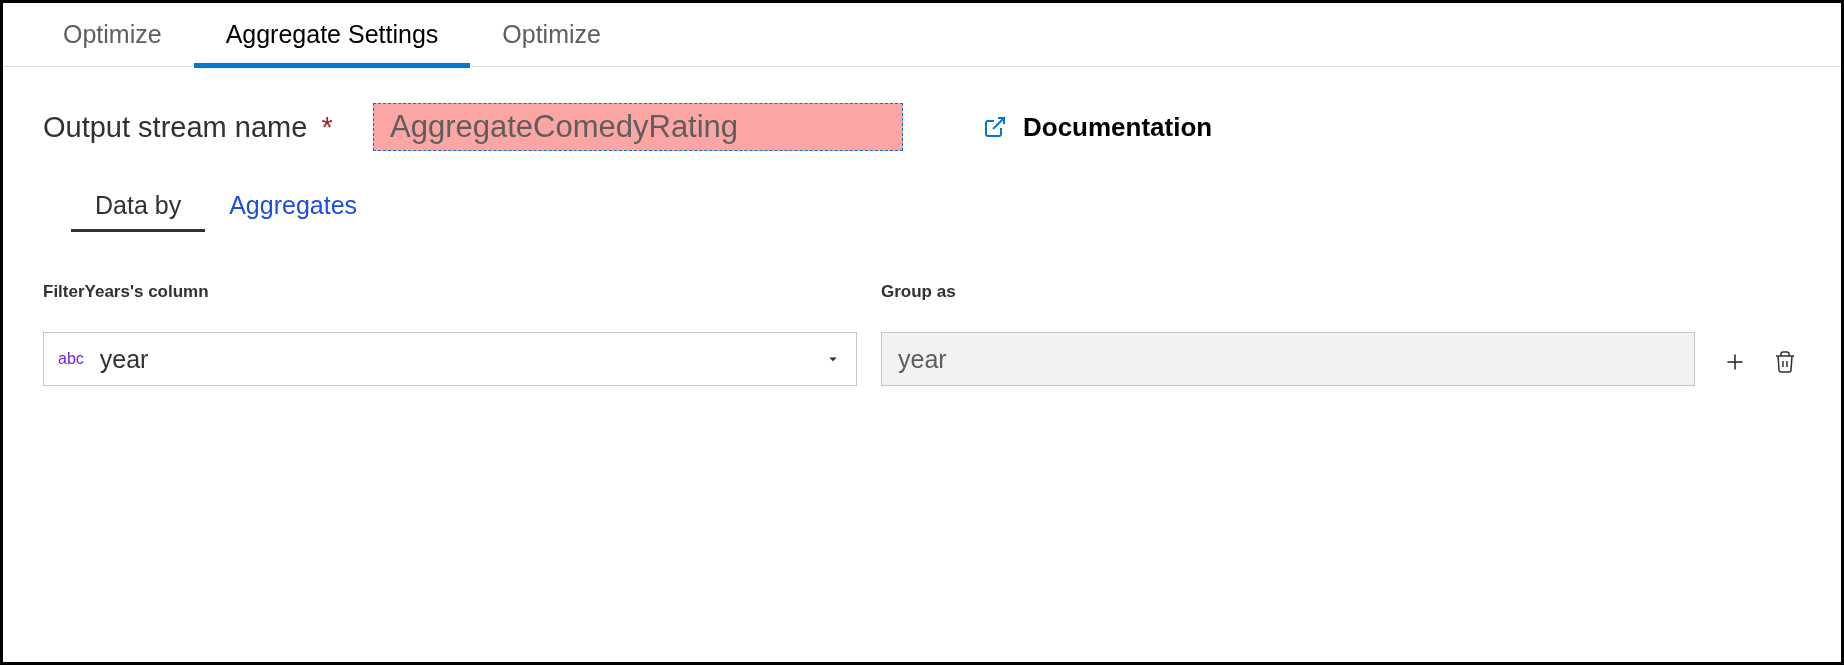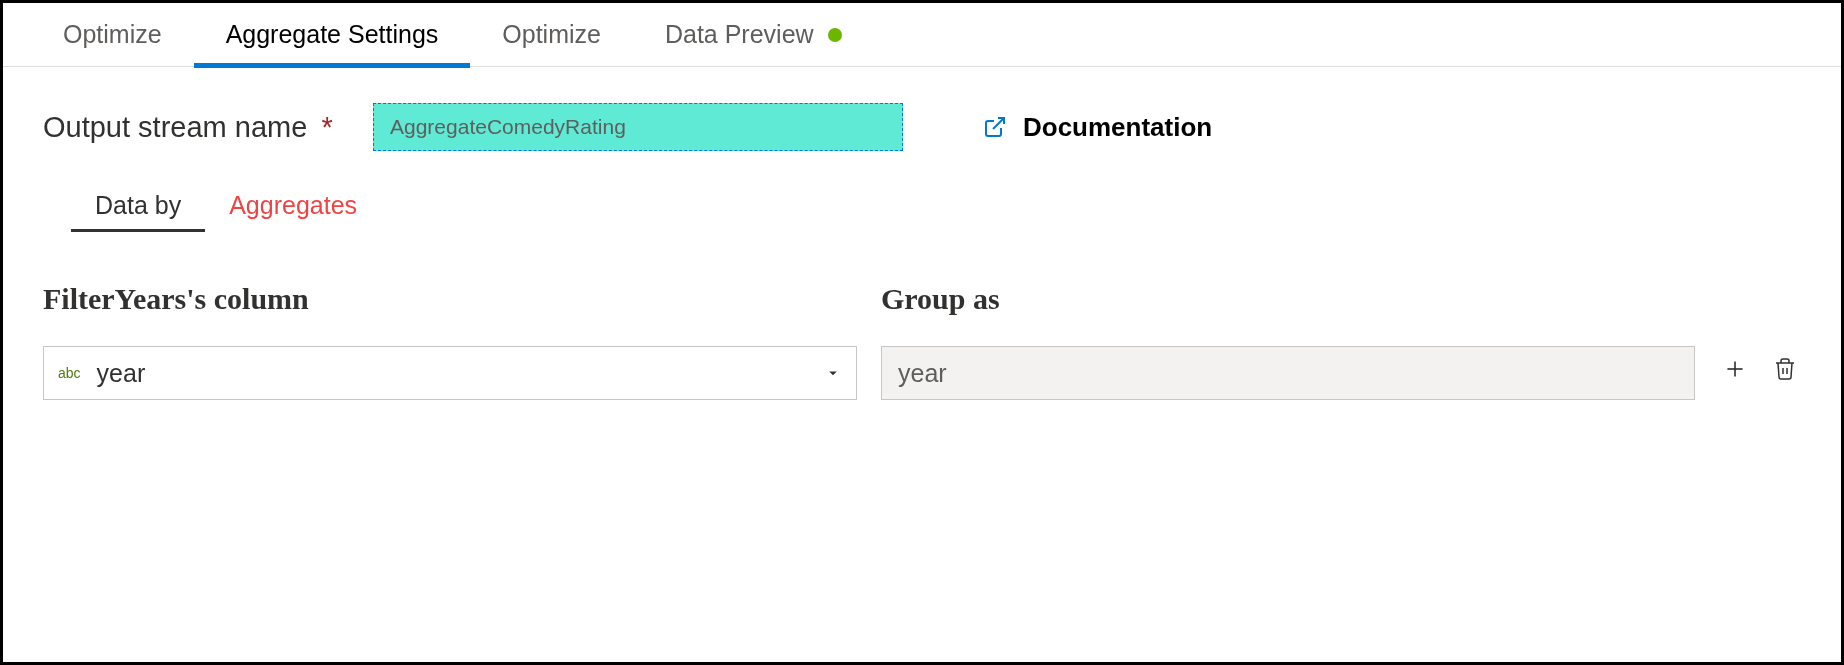--- a/index.html
+++ b/index.html
@@ -63,23 +63,23 @@
   }
   .req {
     color: #a4262c;
     margin-left: 6px;
   }
   .input-dashed {
     width: 530px;
     height: 48px;
     border: 1.5px dashed #0078d4;
     padding: 0 16px;
-    font-size: 21px;
+    font-size: 31px;
     color: #605e5c;
-    background: #5eead4;
+    background: #fca5a5;
   }
   .doc-link {
     margin-left: 80px;
     display: flex;
     align-items: center;
     font-size: 26px;
     font-weight: 600;
     color: #000;
     cursor: pointer;
     justify-content: space-between;
@@ -93,21 +93,21 @@
   }
   .sub-tabs {
     display: flex;
     align-items: flex-end;
     margin: 30px 0 0 28px;
     border-bottom: 0;
   }
   .sub-tab {
     padding: 10px 24px 12px 24px;
     font-size: 25px;
-    color: #ef4444;
+    color: #1d4ed8;
     cursor: pointer;
     position: relative;
   }
   .sub-tab.active {
     color: #323130;
   }
   .sub-tab.active::after {
     content: "";
     position: absolute;
     bottom: 0;
@@ -118,42 +118,41 @@
   }
   .columns-row {
     display: flex;
     margin-top: 50px;
   }
   .col {
     flex: 1;
     margin-right: 24px;
   }
   .col-header {
-    font-size: 30px;
+    font-size: 17px;
     font-weight: 600;
     margin-bottom: 30px;
-    font-family: Liberation Serif, serif;
   }
   .select-box {
     display: flex;
     align-items: center;
     border: 1px solid #c8c6c4;
     height: 54px;
     padding: 0 14px;
     background: #fff;
     cursor: pointer;
     justify-content: space-between;
   }
   .select-left {
     display: flex;
     align-items: center;
   }
   .abc {
-    font-size: 14px;
-    color: #4d7c0f;
+    font-size: 16px;
+    color: #6d28d9;
     margin-right: 16px;
   }
   .select-text {
     font-size: 25px;
     color: #323130;
   }
   .name-input {
     width: 100%;
     height: 54px;
     border: 1px solid #c8c6c4;
@@ -177,24 +176,20 @@
     height: 32px;
   }
 </style>
 </head>
 <body>
 
 <div class="tabs-top">
   <div class="tab-top">Optimize</div>
   <div class="tab-top active">Aggregate Settings</div>
   <div class="tab-top">Optimize</div>
-  <div class="tab-top">
-    <span>Data Preview</span>
-    <span class="status-dot"></span>
-  </div>
 </div>
 
 <div class="content">
   <div class="row">
     <div class="field-label">
       <span>Output stream name</span>
       <span class="req">*</span>
     </div>
     <input class="input-dashed" type="text" value="AggregateComedyRating" style="">
     <div class="doc-link">

